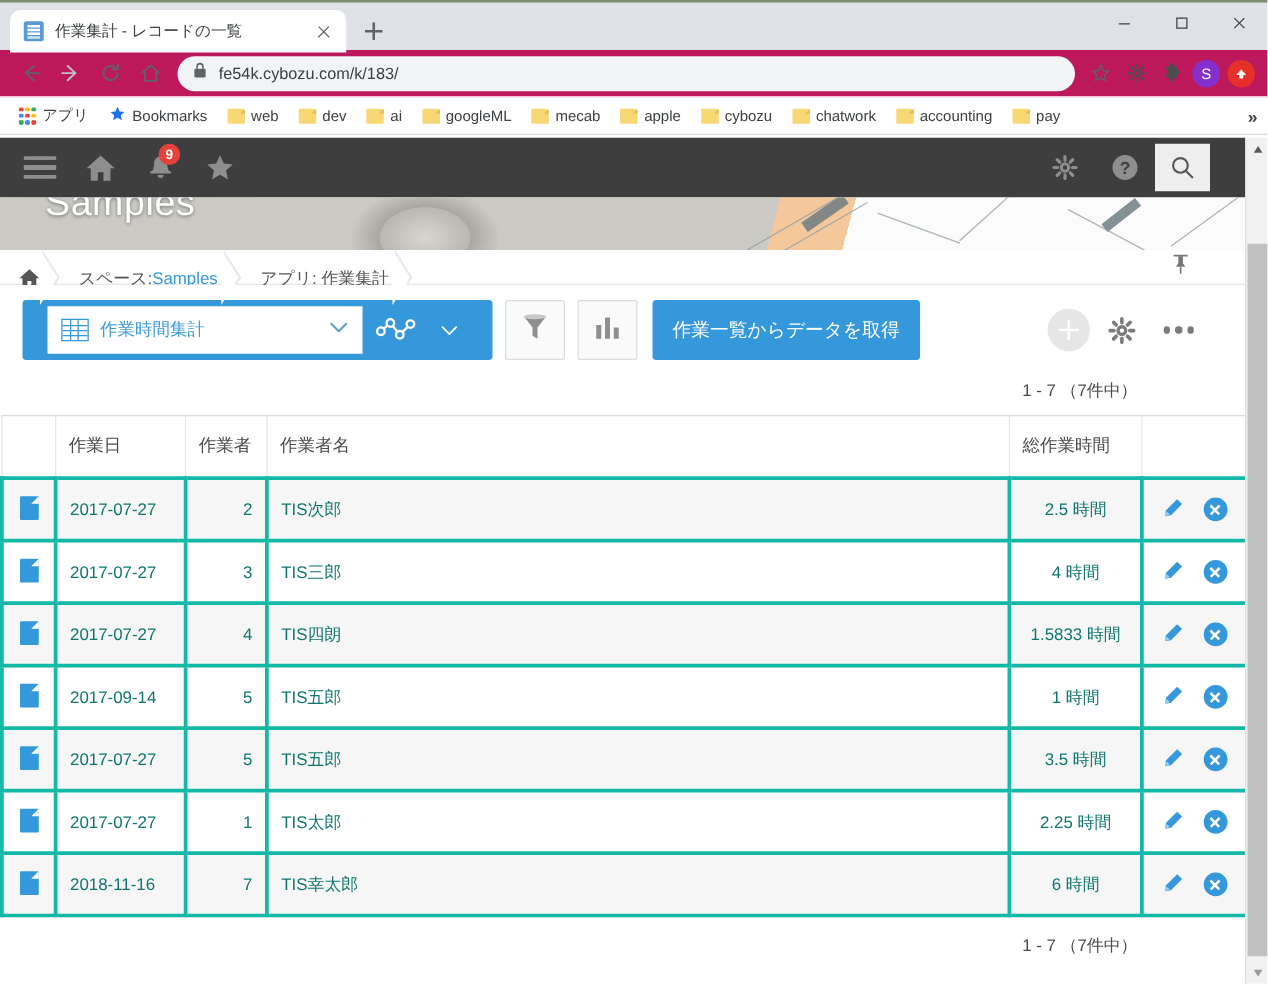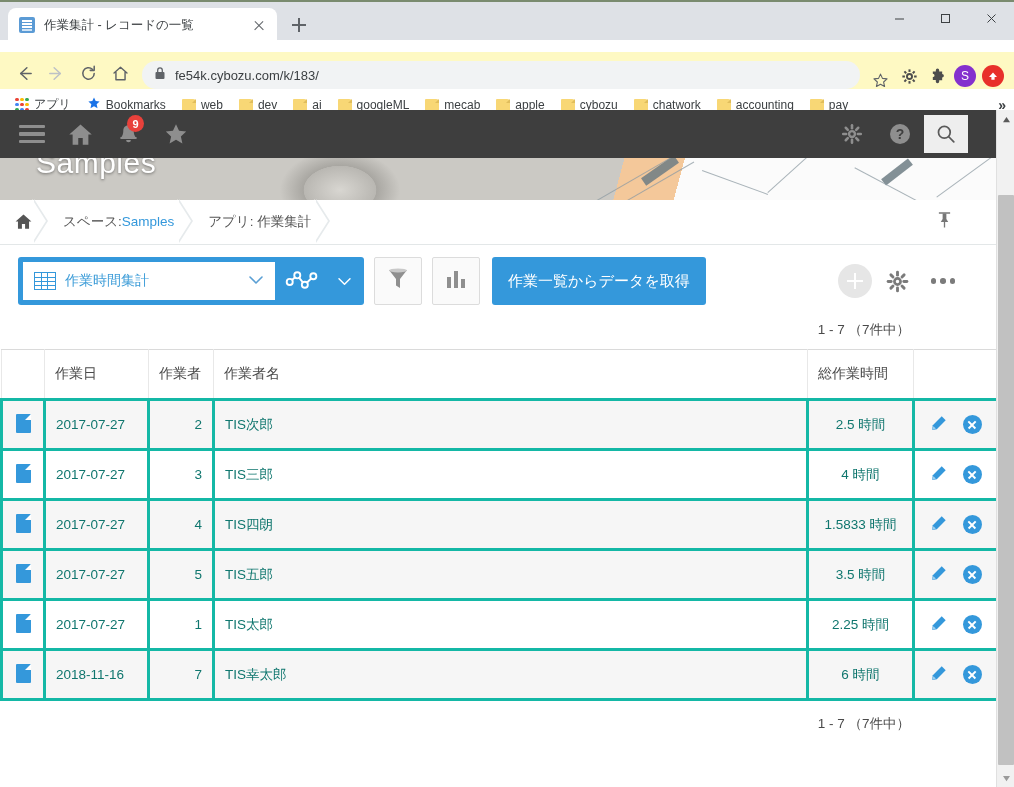--- a/index.html
+++ b/index.html
@@ -63,24 +63,23 @@
   .win-controls {
     position: absolute; right: 0; top: 0; height: 32px; display: flex;
   }
   .win-btn {
     width: 46px; height: 32px; display: flex;
     align-items: center; justify-content: center;
     cursor: pointer; color: #3c4043;
   }
 
   .omnibar {
-    height: 38px; background: #fef9c3;
-    display: flex; align-items: flex-end; padding: 0 8px;
+    height: 38px; background: #be185d;
+    display: flex; align-items: center; padding: 0 8px;
     border-bottom: 1px solid #fff;
-    margin-top: 12px;
   }
   .nav-btn {
     width: 32px; height: 32px; flex: 0 0 32px;
     display: flex; align-items: center; justify-content: center;
     cursor: pointer;
   }
   .urlbar {
     flex: 1; height: 28px; background: #f1f3f4;
     border-radius: 14px; display: flex; align-items: center;
     padding: 0 12px; margin: 0 6px; gap: 9px;
@@ -209,21 +208,21 @@
     position: absolute; background: #6d7c84; opacity: .85;
   }
   .banner-title {
     position: absolute; left: 36px; top: -12px;
     color: #fff; font-size: 30px; letter-spacing: .5px;
     text-shadow: 0 1px 3px rgba(0,0,0,.45);
     font-family: "Liberation Sans", sans-serif;
   }
 
   .breadcrumb {
-    height: 45px; background: #fff; display: flex; align-items: flex-end;
+    height: 28px; background: #fff; display: flex; align-items: flex-start;
     border-bottom: 1px solid #e3e7e8; position: relative;
   }
   .crumb {
     display: flex; align-items: center; height: 45px;
     padding: 0 18px 0 16px; position: relative;
     font-size: 13.5px; color: #555;
   }
   .crumb::after {
     content: ""; position: absolute; right: -1px; top: 0;
     width: 0; height: 0;
@@ -242,21 +241,21 @@
     position: absolute; right: 44px; top: 50%; transform: translateY(-50%);
     cursor: pointer;
   }
 
   .toolbar {
     height: 72px; display: flex; align-items: center;
     padding: 0 0 0 18px; gap: 0; position: relative; background: #fff;
   }
   .view-select {
     display: flex; align-items: center; background: #3498db;
-    border-radius: 3px; height: 48px; padding: 5px;
+    border-radius: 3px; height: 48px; padding: 20px;
     cursor: pointer;
   }
   .vs-box {
     background: #fff; height: 38px; width: 252px;
     display: flex; align-items: center; padding: 0 8px 0 11px;
     gap: 9px;
   }
   .vs-table-ic {
     width: 22px; height: 18px; flex: 0 0 22px;
     border: 1.6px solid #3498db; position: relative; background: #fff;
@@ -784,20 +783,36 @@
         <td class="c-act">
               <div class="act-wrap">
           <span><svg width="17" height="17" viewBox="0 0 18 18">
                     <path d="M12.4 1.4 l4.2 4.2 -9.4 9.4 -5 0.8 0.8-5z" fill="#3498db"></path>
                     <path d="M2.2 15.8 l1.4-4 2.6 2.6z" fill="#9fd0ef"></path>
                   </svg></span>
           <span class="del-ic"></span>
         </div>
             </td>
       </tr>
+      <tr>
+        <td class="c-icon"><span class="doc-ic"></span></td>
+        <td>2017-09-14</td>
+        <td class="c-worker">5</td>
+        <td>TIS五郎</td>
+        <td class="c-hours">1 時間</td>
+        <td class="c-act">
+              <div class="act-wrap">
+          <span><svg width="17" height="17" viewBox="0 0 18 18">
+                    <path d="M12.4 1.4 l4.2 4.2 -9.4 9.4 -5 0.8 0.8-5z" fill="#3498db"></path>
+                    <path d="M2.2 15.8 l1.4-4 2.6 2.6z" fill="#9fd0ef"></path>
+                  </svg></span>
+          <span class="del-ic"></span>
+        </div>
+            </td>
+      </tr>
       <tr class="alt">
         <td class="c-icon"><span class="doc-ic"></span></td>
         <td>2017-07-27</td>
         <td class="c-worker">5</td>
         <td>TIS五郎</td>
         <td class="c-hours">3.5 時間</td>
         <td class="c-act">
               <div class="act-wrap">
           <span><svg width="17" height="17" viewBox="0 0 18 18">
                     <path d="M12.4 1.4 l4.2 4.2 -9.4 9.4 -5 0.8 0.8-5z" fill="#3498db"></path>

